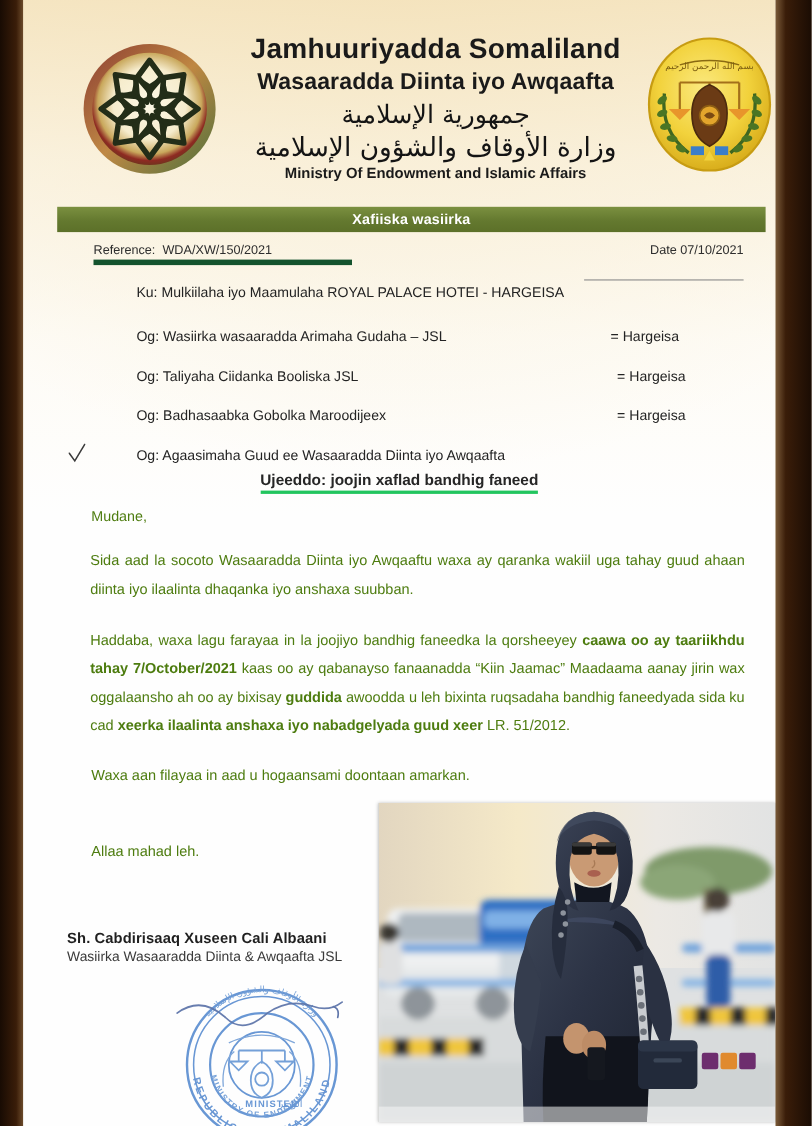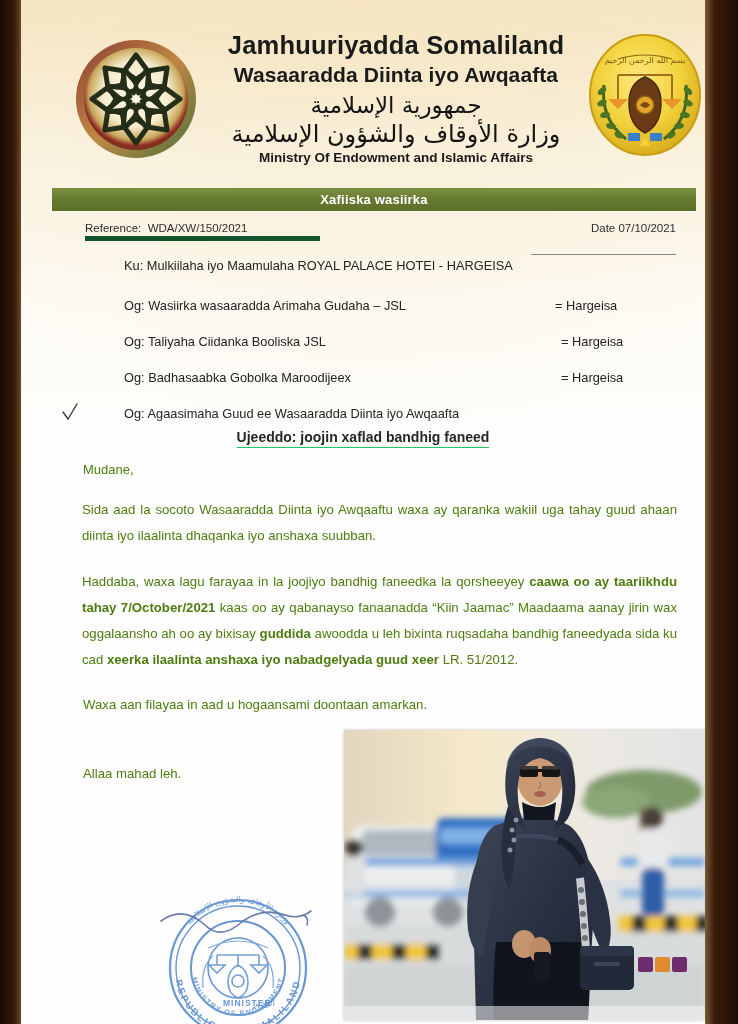--- a/index.html
+++ b/index.html
@@ -65,21 +65,21 @@
   .recips{position:absolute;left:0;right:0;top:258px;}
   .rrow{position:relative;height:32px;font-size:12.8px;color:#232323;}
   .rlabel{position:absolute;left:63px;top:0;white-space:nowrap;margin-left:40px;}
   .rplace{position:absolute;left:534px;top:0;white-space:nowrap;}
   .rplace.ind2{left:540px;}
   .tick{position:absolute;left:41px;top:-3px;width:16px;height:18px;}
 
   
   .subject{position:absolute;left:0;right:0;top:428px;text-align:center;}
   .subject span{font-size:14px;font-weight:bold;color:#262626;
-     border-bottom:1px solid #22c55e;padding-bottom:2px;}
+     border-bottom:3px solid #22c55e;padding-bottom:2px;}
 
   
   .body{position:absolute;left:44px;right:28px;top:462px;color:#4d7c0f;}
   .salut{font-size:13px;margin-left:18px;}
   .para{font-size:13.2px;line-height:26px;text-align:justify;margin-top:20px;
         margin-left:17px;}
   .para b{font-weight:bold;}
   .p-close{font-size:13.2px;margin-top:24px;margin-left:18px;}
   .p-thanks{font-size:13.2px;margin-top:54px;margin-left:18px;}
 
@@ -284,20 +284,24 @@
     </div>
 
     <div class="body">
       <div class="salut">Mudane,</div>
       <div class="para">Sida aad la socoto Wasaaradda Diinta iyo Awqaaftu waxa ay qaranka  wakiil uga tahay guud ahaan diinta iyo ilaalinta dhaqanka iyo anshaxa suubban.</div>
       <div class="para" id="para2"><span>Haddaba, waxa lagu farayaa in la joojiyo bandhig faneedka la qorsheeyey </span><b>caawa oo ay taariikhdu tahay 7/October/2021</b><span> kaas oo ay qabanayso fanaanadda “Kiin Jaamac”  Maadaama aanay jirin wax oggalaansho  ah oo ay bixisay </span><b>guddida</b><span> awoodda u leh bixinta ruqsadaha bandhig faneedyada  sida ku cad </span><b>xeerka ilaalinta anshaxa iyo nabadgelyada guud xeer</b><span> LR. 51/2012.</span></div>
       <div class="p-close">Waxa aan filayaa in aad u hogaansami doontaan amarkan.</div>
       <div class="p-thanks">Allaa mahad leh.</div>
     </div>
 
+    <div class="sig">
+      <div class="sig-name">Sh. Cabdirisaaq Xuseen Cali Albaani</div>
+      <div class="sig-title">Wasiirka Wasaaradda Diinta &amp; Awqaafta JSL</div>
+    </div>
 
     <div class="seal">
       <svg viewBox="0 0 170 150" width="170" height="150">
         <defs>
           <path id="arcOut" d="M22,78 a63,63 0 0 0 126,0"></path>
           <path id="arcTop" d="M22,72 a63,63 0 0 1 126,0"></path>
           <path id="arcIn" d="M38,76 a47,47 0 0 0 94,0"></path>
         </defs>
         <g stroke="#2f6fc4" fill="none">
           <circle cx="85" cy="75" r="68" stroke-width="2.2"></circle>

